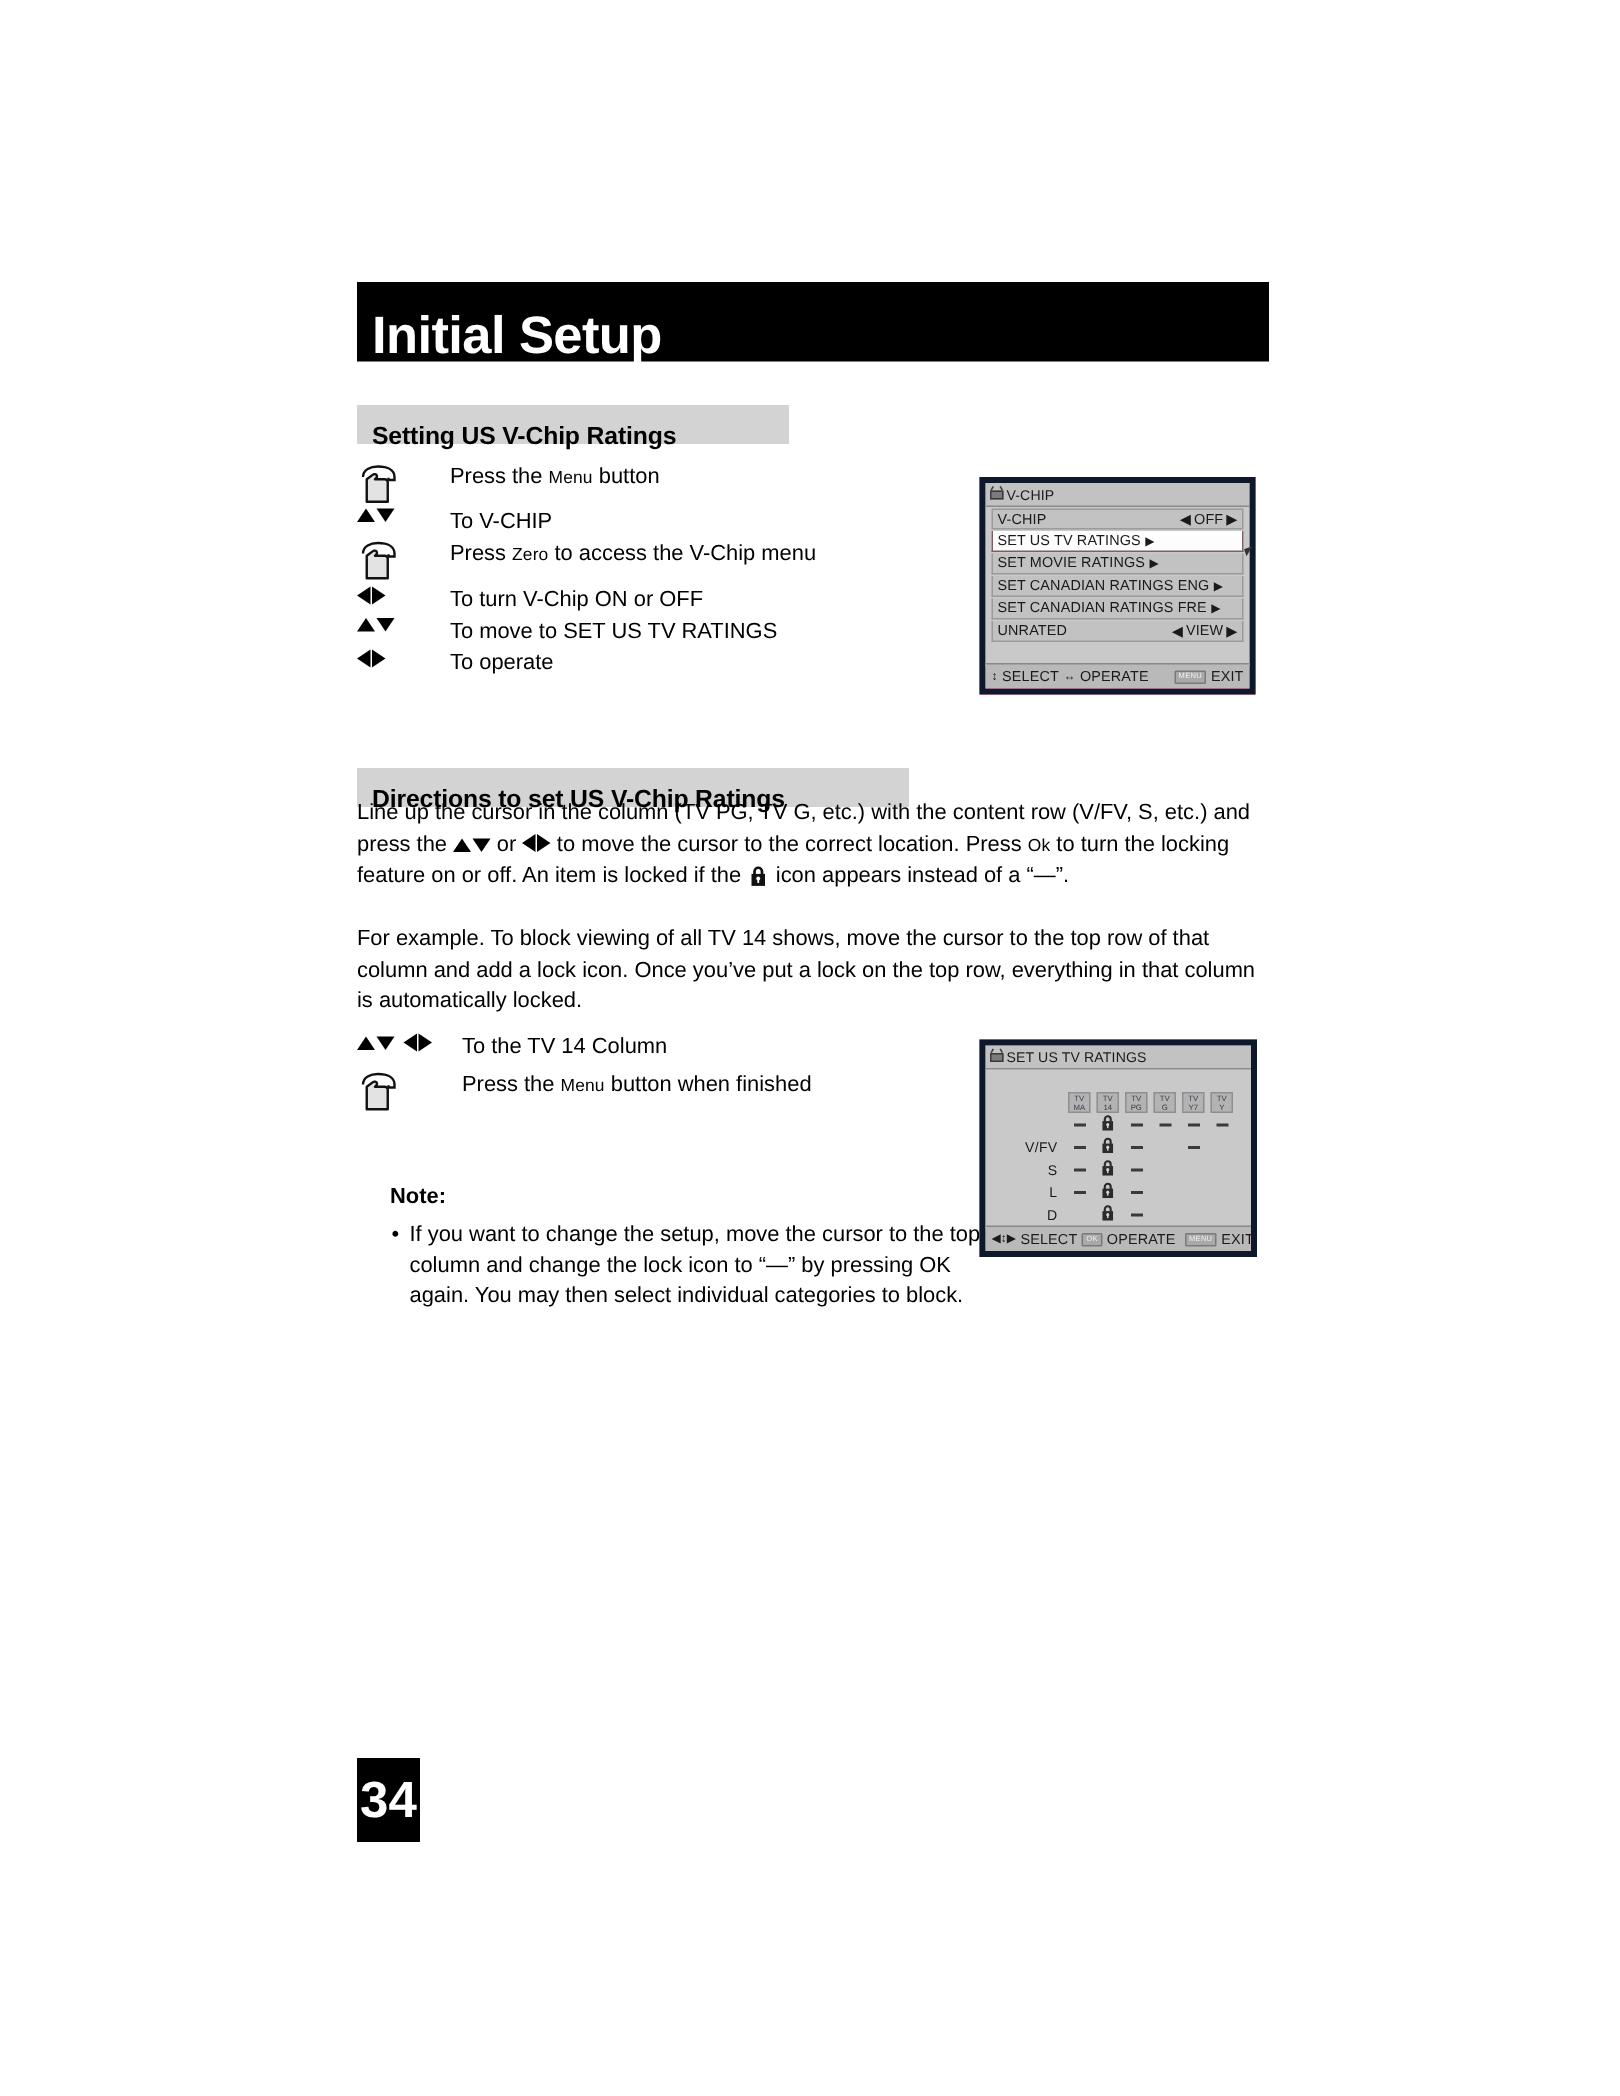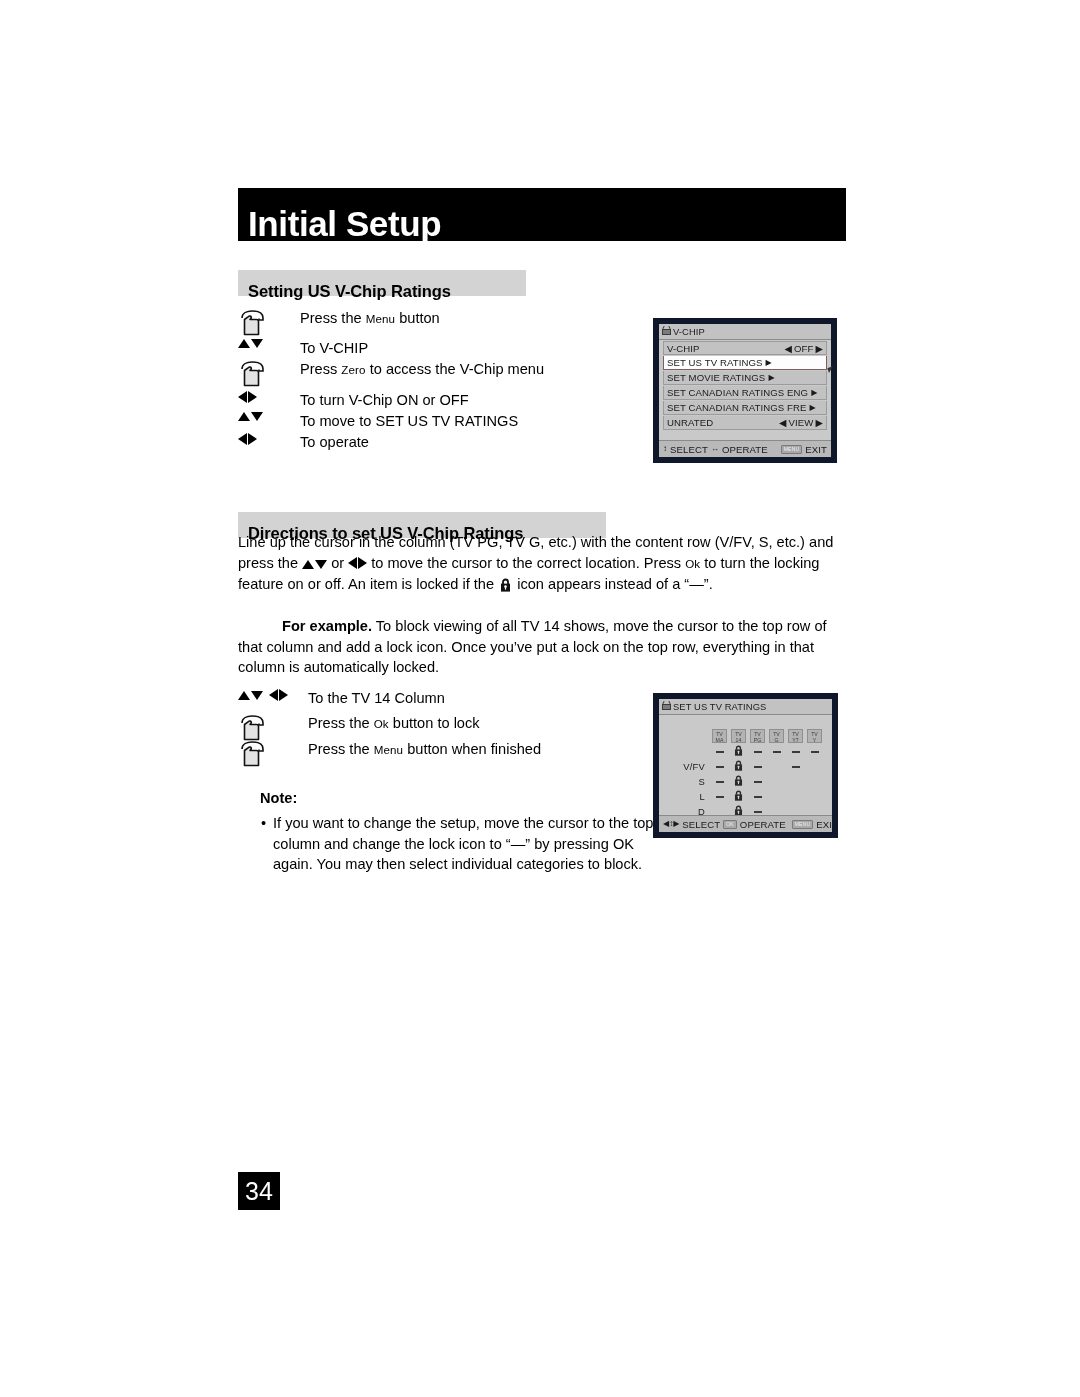--- a/index.html
+++ b/index.html
@@ -114,21 +114,21 @@
   
   .para {
     position: absolute;
     font-size: 14.6px;
     line-height: 20.6px;
     width: 600px;
     text-align: left;
   }
   #para-1 { left: 238px; top: 532px; }
   #para-2 { left: 238px; top: 616px; }
-  .para b { font-weight: bold; margin-left: 44px; }
+  .para b { font-weight: normal; }
 
   
   .note-title {
     position: absolute;
     left: 260px;
     top: 790px;
     font-size: 14.6px;
     font-weight: bold;
   }
   .note-list {
@@ -140,21 +140,21 @@
     line-height: 20.6px;
   }
   .note-item { display: flex; }
   .note-bullet { width: 12px; flex: 0 0 12px; }
   .note-text { flex: 1; }
 
   
   .osd {
     position: absolute;
     background: #ec4899;
-    border: 6px solid #0f172a;
+    border: 4px solid #0f172a;
     box-sizing: border-box;
     font-size: 9.6px;
     color: #1a1a1a;
   }
   #osd-1 { left: 653px; top: 318px; width: 184px; height: 145px; }
   #osd-2 { left: 653px; top: 693px; width: 185px; height: 145px; }
 
   .osd-title {
     height: 15px;
     background: #c2c2c2;
@@ -307,28 +307,28 @@
     vertical-align: 2px;
   }
   .lock-cell { display: inline-block; }
 
   
   .page-num {
     position: absolute;
     left: 238px;
     top: 1172px;
     width: 42px;
-    height: 38px;
+    height: 56px;
     background: #000;
     color: #fff;
     display: flex;
     align-items: center;
     justify-content: center;
-    font-size: 25px;
-    font-weight: normal;
+    font-size: 34px;
+    font-weight: bold;
   }
 </style>
 </head>
 <body>
 
 <div class="page">
 
   <div class="title-bar">
     <span class="title-text">Initial Setup</span>
   </div>
@@ -509,31 +509,20 @@
         <span class="pair-lr">
           <span class="tri tri-left"></span>
           <span class="tri tri-right"></span>
         </span>
       </div>
       <div class="step-label" style="margin-left:8px;">
         <span>To the TV 14 Column</span>
       </div>
     </div>
 
-    <div class="step-row" style="height:26px;">
-      <div class="step-icon">
-        <svg class="hand-icon" width="30" height="28" viewBox="0 0 30 28" aria-hidden="true">
-          <path d="M4,9 C4,4 9,2 14,2 C20,2 25,4 25,9 L25,11 L21,11 L21,9.5" fill="none" stroke="#111" stroke-width="1.6"></path>
-          <path d="M6.5,10.5 L6.5,25.5 L20.5,25.5 L20.5,12.5 C20.5,11.4 19.6,10.5 18.5,10.5 L12,10.5 C12,10.5 13.6,9.4 13.3,8.2 C13.0,7.0 11.4,6.7 10.4,7.6 L6.5,10.5 Z" fill="#e3e3e3" stroke="#111" stroke-width="1.6" stroke-linejoin="round"></path>
-        </svg>
-      </div>
-      <div class="step-label" style="margin-left:8px;">
-        <span>Press the </span><span class="sc">Ok</span><span> button to lock</span>
-      </div>
-    </div>
 
     <div class="step-row" style="height:26px;">
       <div class="step-icon">
         <svg class="hand-icon" width="30" height="28" viewBox="0 0 30 28" aria-hidden="true">
           <path d="M4,9 C4,4 9,2 14,2 C20,2 25,4 25,9 L25,11 L21,11 L21,9.5" fill="none" stroke="#111" stroke-width="1.6"></path>
           <path d="M6.5,10.5 L6.5,25.5 L20.5,25.5 L20.5,12.5 C20.5,11.4 19.6,10.5 18.5,10.5 L12,10.5 C12,10.5 13.6,9.4 13.3,8.2 C13.0,7.0 11.4,6.7 10.4,7.6 L6.5,10.5 Z" fill="#e3e3e3" stroke="#111" stroke-width="1.6" stroke-linejoin="round"></path>
         </svg>
       </div>
       <div class="step-label" style="margin-left:8px;">
         <span>Press the </span><span class="sc">Menu</span><span> button when finished</span>

